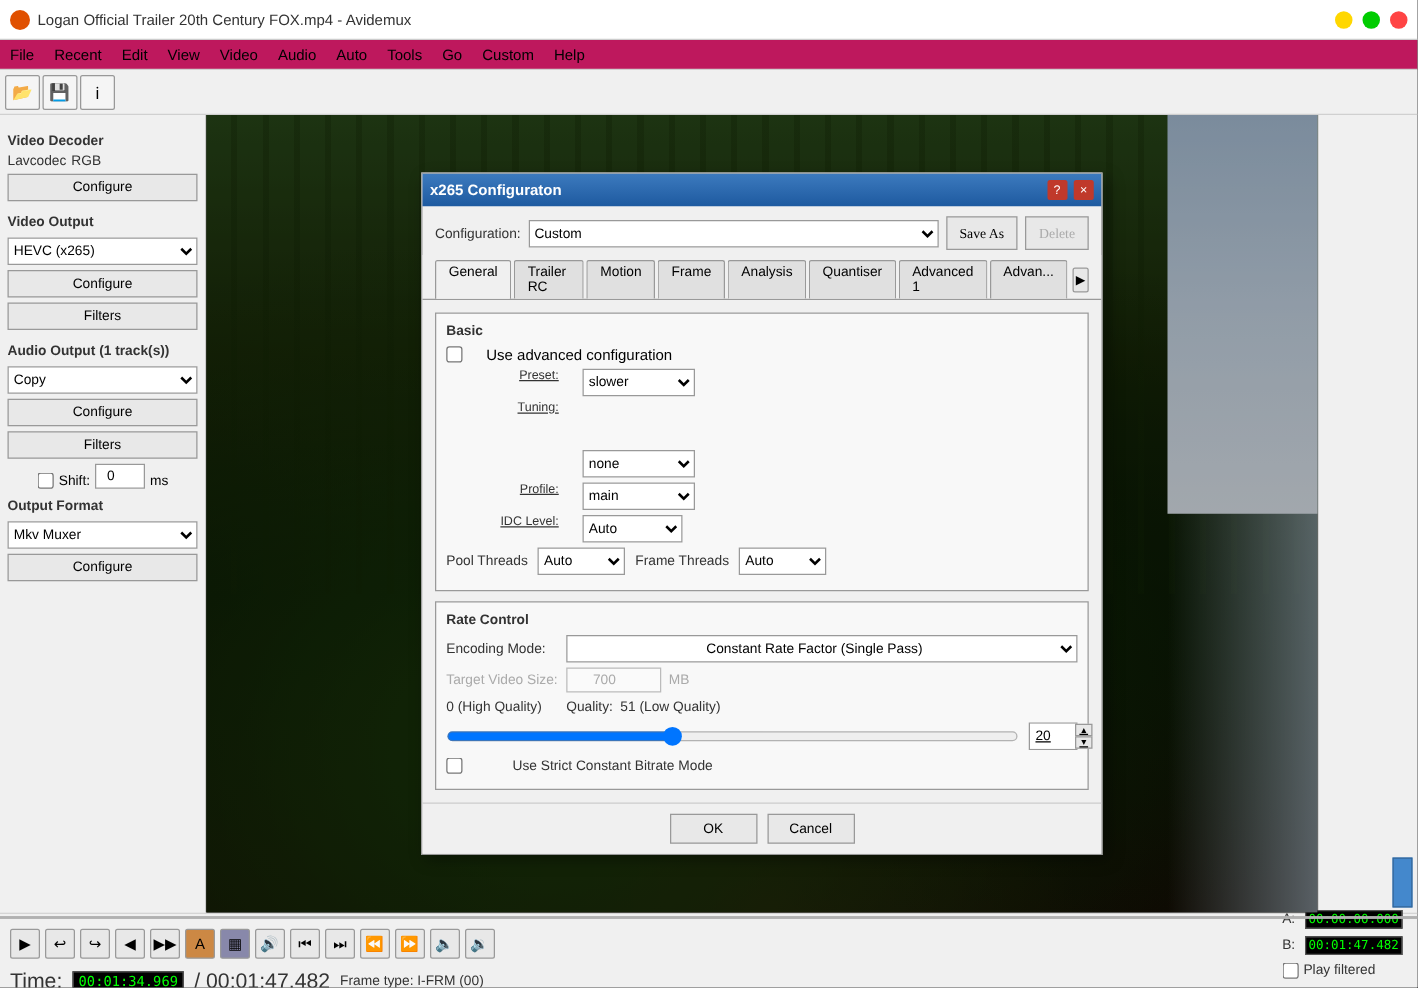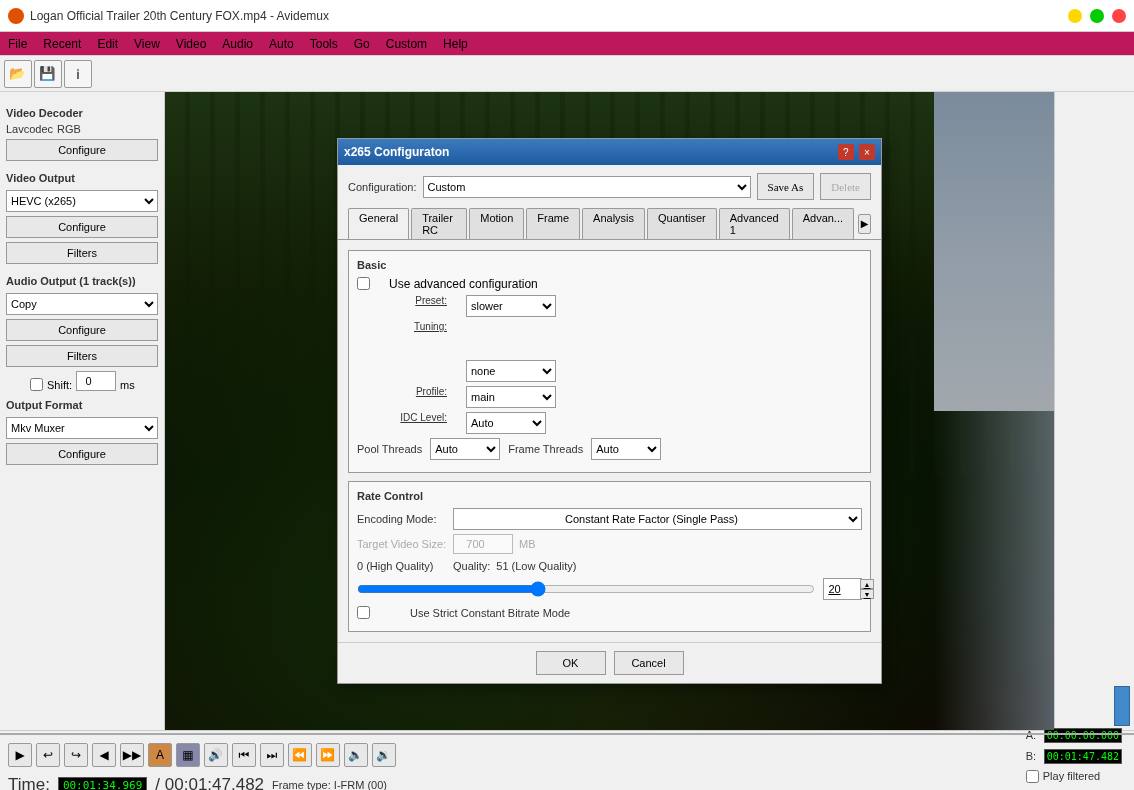--- a/index.html
+++ b/index.html
@@ -71,21 +71,21 @@
     .pool-select { height: 22px; border: 1px solid #999; background: white; font-size: 11px; width: 70px; }
 
     
     .rate-section { border: 1px solid #999; padding: 8px; background: #f8f8f8; }
     .rate-section-title { font-size: 11px; font-weight: bold; color: #333; margin-bottom: 6px; }
     .encoding-row { display: flex; align-items: center; gap: 6px; margin: 4px 0; }
     .encoding-label { font-size: 11px; color: #333; width: 90px; }
     .encoding-dropdown { height: 22px; border: 1px solid #999; background: white; font-size: 11px; flex: 1; text-align: center; }
     .target-row { display: flex; align-items: center; gap: 6px; margin: 4px 0; }
     .target-label { font-size: 11px; color: #aaa; width: 90px; }
-    .target-input { height: 20px; width: 60px; border: 1px solid #bbb; font-size: 11px; text-align: center; color: #aaa; background: #fafafa; }
+    .target-input { height: 20px; width: 76px; border: 1px solid #bbb; font-size: 11px; text-align: center; color: #aaa; background: #fafafa; }
     .target-unit { font-size: 11px; color: #aaa; }
 
     .quality-row { display: flex; align-items: center; gap: 6px; margin: 6px 0; }
     .quality-min { font-size: 11px; color: #333; width: 90px; }
     .quality-label { font-size: 11px; color: #333; }
     .quality-max { font-size: 11px; color: #333; }
     .quality-slider { width: 100%; cursor: pointer; }
     .quality-spinbox { width: 39px; height: 22px; border: 1px solid #999; font-size: 11px; text-align: center; display: flex; align-items: center; text-decoration: underline; }
     .spinbox-input { width: 36px; height: 20px; border: none; font-size: 11px; text-align: center; }
     .spinbox-arrows { display: flex; flex-direction: column; }

